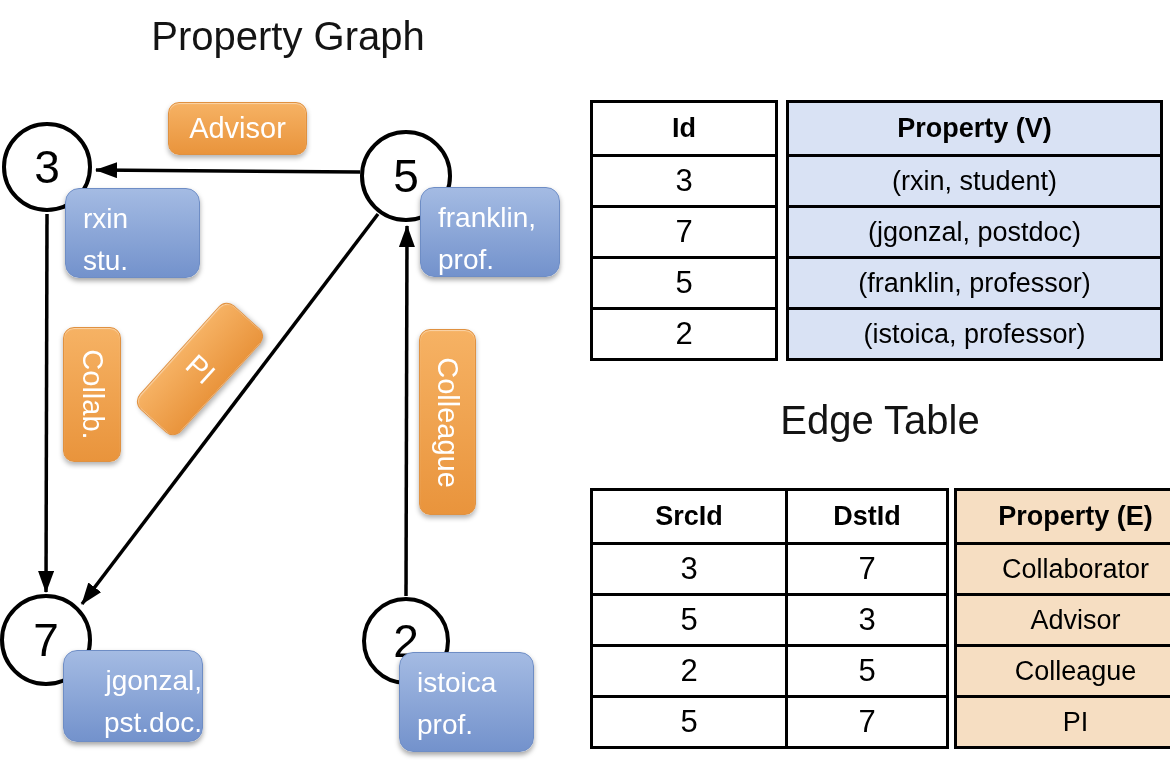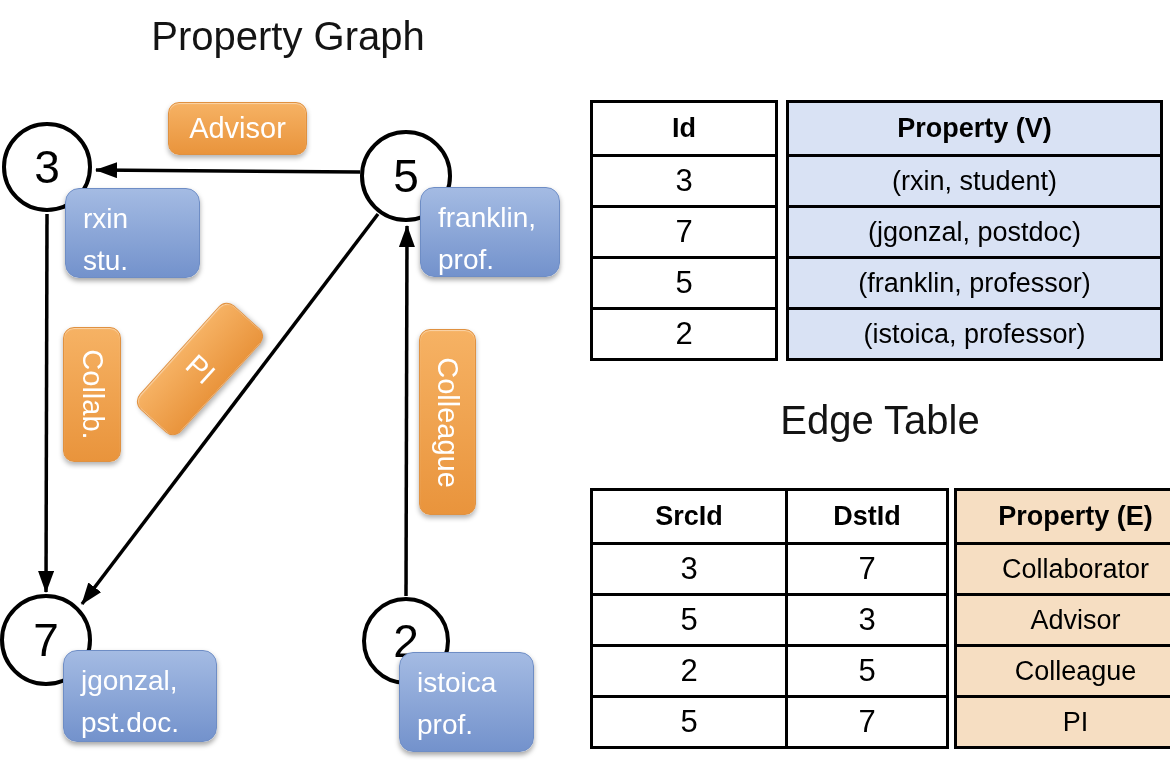--- a/index.html
+++ b/index.html
@@ -25,21 +25,21 @@
   .n5{left:360px;top:130px;width:92px;height:92px;}
   .n7{left:0px;top:594px;width:92px;height:92px;}
   .n2{left:362px;top:597px;width:88px;height:88px;}
 
   
   .vprop{position:absolute;border-radius:14px;color:#fff;font-size:28px;line-height:1.5;
          padding:9px 0 0 17px;background:linear-gradient(180deg,#A4BBE3 0%,#7392CC 100%);
          border:1px solid #6E8DC5;box-shadow:0 3px 5px rgba(0,0,0,.35);}
   .p-rxin{left:65px;top:188px;width:135px;height:90px;}
   .p-franklin{left:420px;top:187px;width:140px;height:90px;}
-  .p-jgonzal{left:63px;top:650px;width:154px;height:92px;}
+  .p-jgonzal{left:63px;top:650px;width:140px;height:92px;text-align:right;}
   .p-istoica{left:399px;top:652px;width:135px;height:100px;}
 
   
   .elabel{position:absolute;border-radius:11px;color:#fff;font-size:29px;
           background:linear-gradient(180deg,#F6B264 0%,#E9943C 100%);
           border:1px solid #E09140;
           box-shadow:0 3px 5px rgba(0,0,0,.3), inset 0 1px 1px rgba(255,255,255,.45);
           display:flex;align-items:center;justify-content:center;}
   .l-advisor{left:168px;top:102px;width:139px;height:53px;}
   .l-collab{left:63px;top:327px;width:58px;height:135px;}

